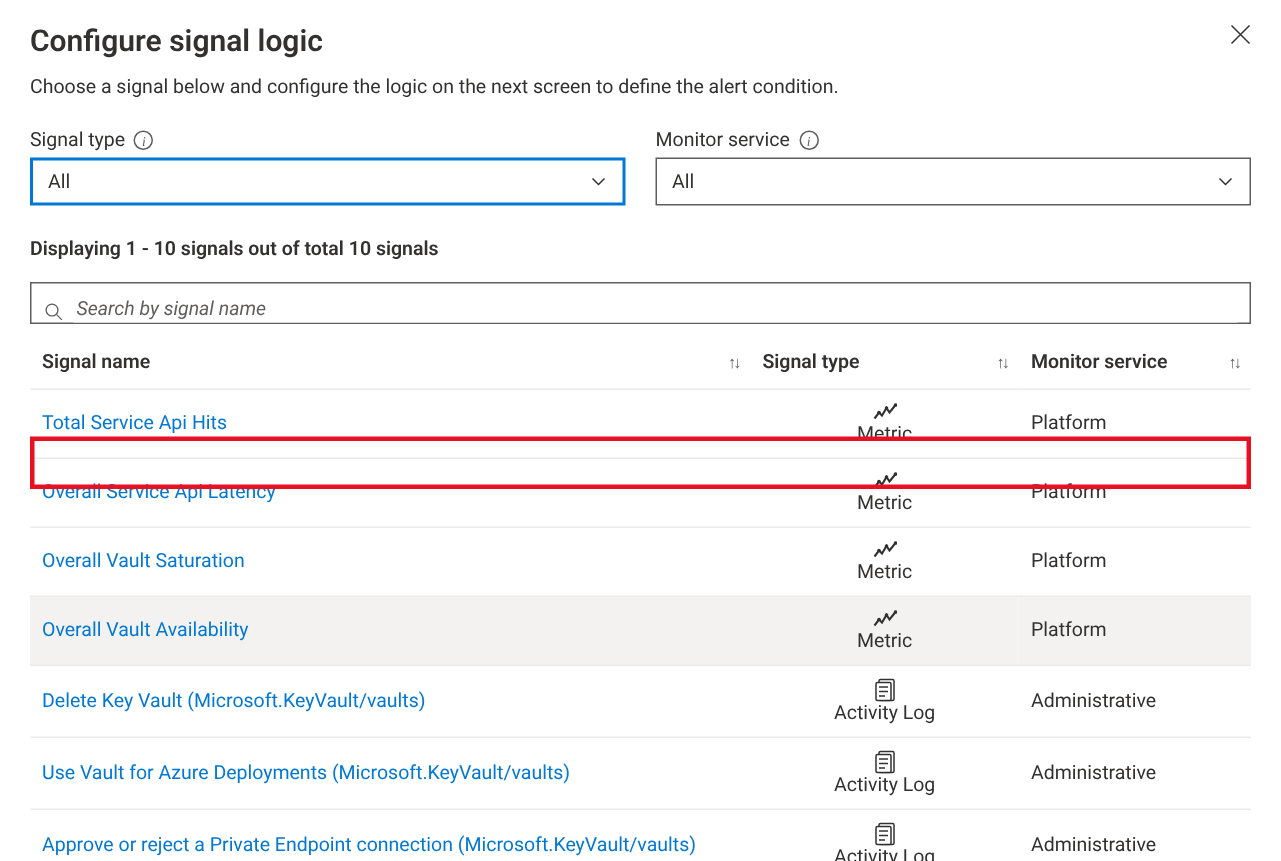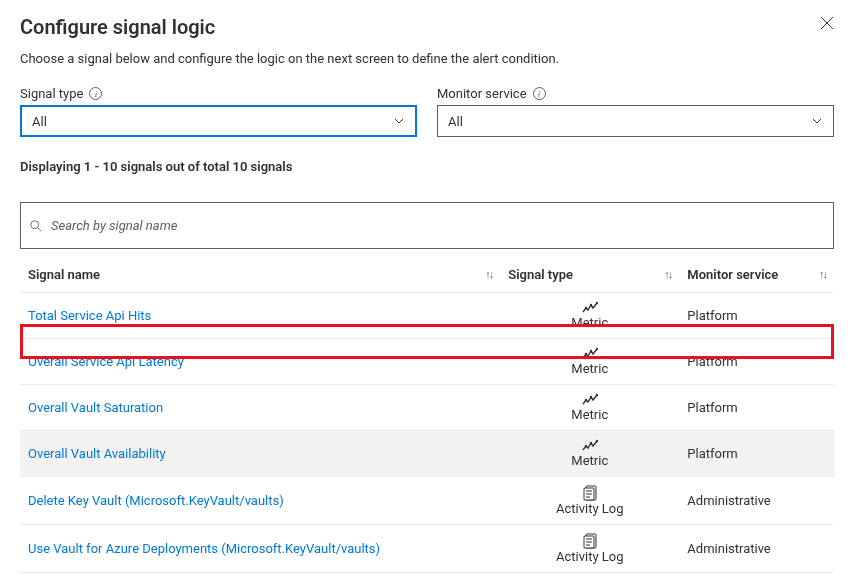--- a/index.html
+++ b/index.html
@@ -80,27 +80,27 @@
   }
   .chevron-down {
     width: 12px;
     height: 12px;
   }
   .chevron-down svg { display:block; }
   .count-text {
     font-size: 13px;
     font-weight: 600;
     color: #323130;
-    margin-bottom: 28px;
+    margin-bottom: 14px;
   }
   .search-box {
     display: flex;
-    align-items: center;
+    align-items: flex-end;
     border: 1px solid #605e5c;
-    height: 47px;
+    height: 28px;
     padding: 0 8px;
     gap: 6px;
     margin-bottom: 8px;
   }
   .search-box input {
     border: none;
     outline: none;
     flex: 1;
     font-size: 13px;
     font-family: inherit;

